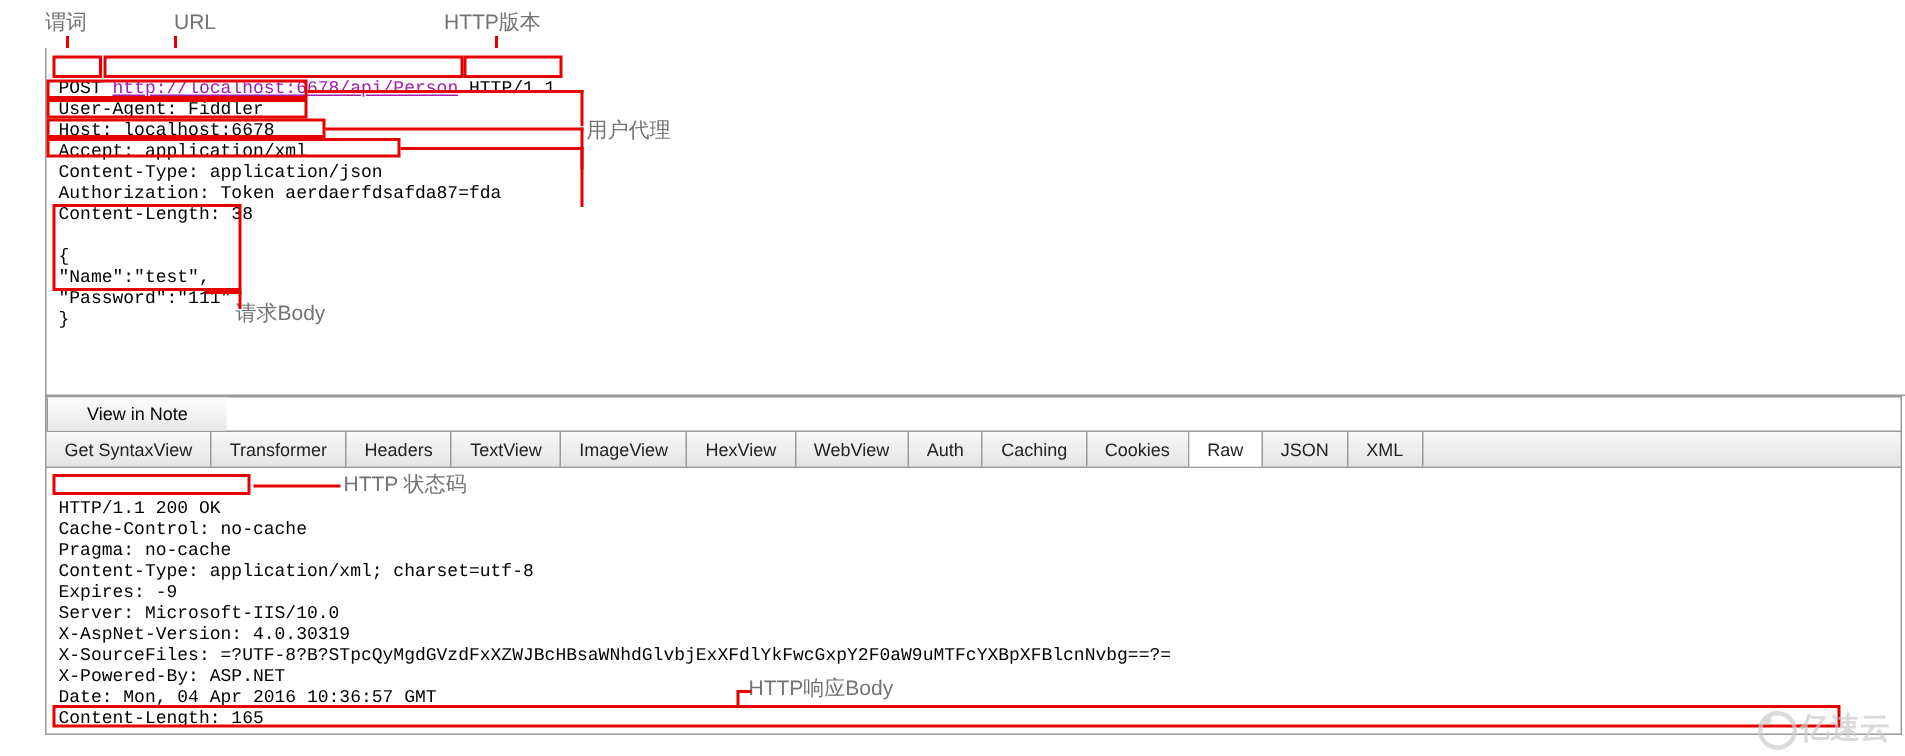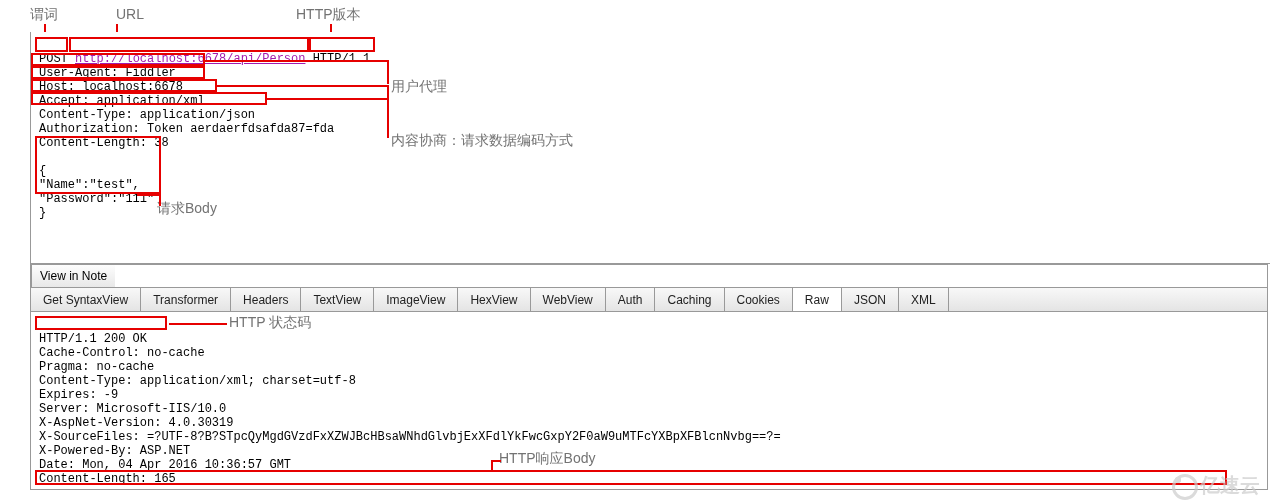--- a/index.html
+++ b/index.html
@@ -39,21 +39,21 @@
     flex: 1;
     border: none;
     font-size: 12px;
     padding: 2px 6px;
     color: #777;
     background: #fff;
     outline: none;
   }
   .find-btn {
     border-left: 1px solid #999;
-    padding: 0 8px;
+    padding: 0 26px;
     font-size: 12px;
     background: linear-gradient(#fdfdfd,#e8e8e8);
     display: flex; align-items: center;
     cursor: pointer;
   }
   .tabs {
     display: flex;
     border: 1px solid #999;
     border-top: none;
     height: 24px;
@@ -129,21 +129,20 @@
   <div class="box-red" style="left:4px; top:5px; width:33px; height:15px;"></div>
   <div class="box-red" style="left:38px; top:5px; width:240px; height:15px;"></div>
   <div class="box-red" style="left:278px; top:5px; width:66px; height:15px;"></div>
   <div class="box-red" style="left:0px; top:21px; width:174px; height:13px;"></div>
   <div class="box-red" style="left:0px; top:34px; width:174px; height:13px;"></div>
   <div class="box-red" style="left:0px; top:47px; width:186px; height:13px;"></div>
   <div class="box-red" style="left:0px; top:60px; width:236px; height:13px;"></div>
   <div class="box-red" style="left:4px; top:104px; width:126px; height:58px;"></div>
 
   <div class="label-red" style="position:absolute; left:360px; top:46px;">用户代理</div>
-  <div class="label-red" style="position:absolute; left:360px; top:100px;">内容协商：请求数据编码方式</div>
   <div class="label-red" style="position:absolute; left:126px; top:168px;">请求Body</div>
 
   <div class="line-red" style="left:174px; top:28px; width:184px; height:2px;"></div>
   <div class="line-red" style="left:356px; top:28px; width:2px; height:24px;"></div>
   <div class="line-red" style="left:186px; top:53px; width:172px; height:2px;"></div>
   <div class="line-red" style="left:356px; top:53px; width:2px; height:28px;"></div>
   <div class="line-red" style="left:236px; top:66px; width:122px; height:2px;"></div>
   <div class="line-red" style="left:356px; top:66px; width:2px; height:40px;"></div>
   <div class="line-red" style="left:106px; top:162px; width:24px; height:2px;"></div>
   <div class="line-red" style="left:128px; top:162px; width:2px; height:12px;"></div>

